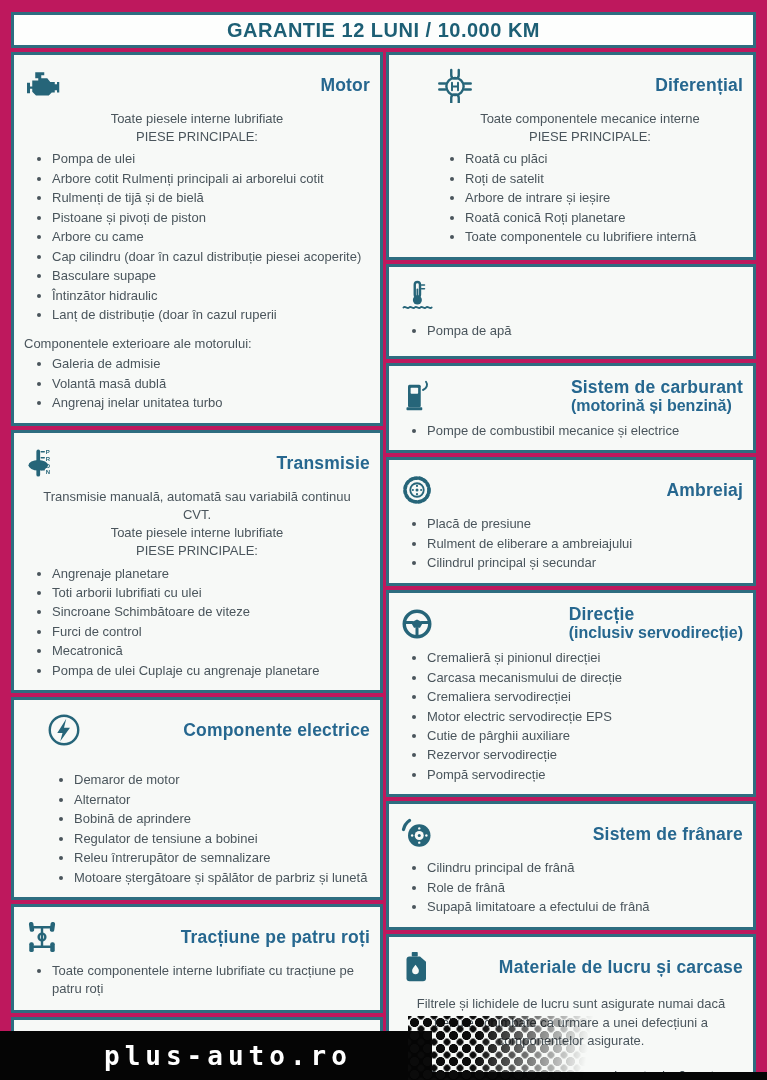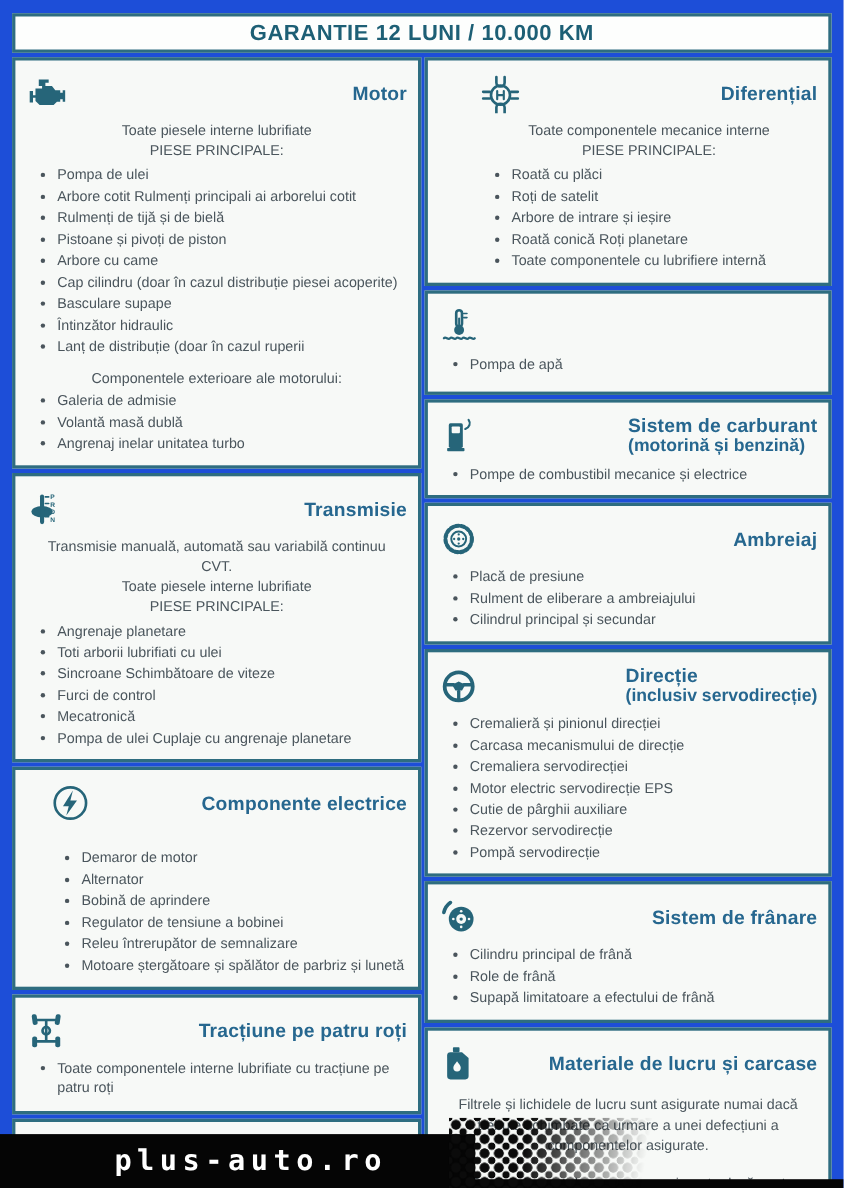--- a/index.html
+++ b/index.html
@@ -1,35 +1,35 @@
 <!DOCTYPE html>
 <html lang="ro"><head>
 <meta charset="utf-8">
 <style>
   html,body{margin:0;padding:0;background:#fff;}
-  .page{position:relative;width:767px;height:1080px;background:#1d4ed8;overflow:hidden;
+  .page{position:relative;width:767px;height:1080px;background:#be185d;overflow:hidden;
         font-family:"Liberation Sans","DejaVu Sans",sans-serif;color:#4a555c;}
   .content{position:absolute;left:11px;top:12px;width:745px;}
   .hdr-box{border:3px solid #2e6d80;background:#fdfefd;height:36px;box-sizing:border-box;
            display:flex;align-items:center;justify-content:center;margin-bottom:4px;}
   .hdr-title{font-size:20px;font-weight:bold;color:#1d5f75;letter-spacing:.5px;}
   .cols{display:flex;gap:3px;align-items:flex-start;}
   .col-l{width:372px;}
   .col-r{width:370px;}
   .box{border:3px solid #2e6d80;background:#f7f9f7;box-sizing:border-box;
        margin-bottom:4px;padding:6px 10px 6px 10px;}
   .sec-head{display:flex;align-items:center;justify-content:space-between;gap:13px;margin:6px 0 7px 0;}
   .sec-icon{width:36px;height:36px;flex:0 0 auto;}
   .sec-title{font-size:17.5px;font-weight:bold;color:#26678f;letter-spacing:.2px;line-height:1.05;}
   .sec-sub{font-size:16px;font-weight:bold;color:#26678f;margin-top:1px;}
   .intro{font-size:13px;text-align:center;line-height:1.4;margin:2px 6px 4px 6px;}
   .intro div{margin:0;}
   ul.blist{margin:4px 0 4px 0;padding-left:28px;font-size:13px;line-height:1.42;}
   ul.blist li{margin:1px 0;}
-  .midhead{font-size:13px;text-align:center;margin:12px 0 2px 0;}
+  .midhead{font-size:13px;margin:12px 0 2px 0;}
   .paras{font-size:13px;text-align:center;line-height:1.45;margin-top:10px;}
   .paras p{margin:0 4px 16px 4px;}
   
   .h-motor{min-height:350px;} .h-trans{min-height:253px;} .h-elec{min-height:193px;padding-left:32px;}
   .h-4wd{min-height:109px;}  .h-conv{min-height:116px;}
   .h-dif{min-height:192px;padding-left:48px;}  .h-cool{min-height:95px;}  .h-fuel{min-height:88px;}
   .h-clutch{min-height:117px;} .h-steer{min-height:193px;} .h-brake{min-height:115px;}
   .h-mat{min-height:194px;}
   
   .footer-band{position:absolute;left:0;bottom:0;width:432px;height:49px;background:#050505;

